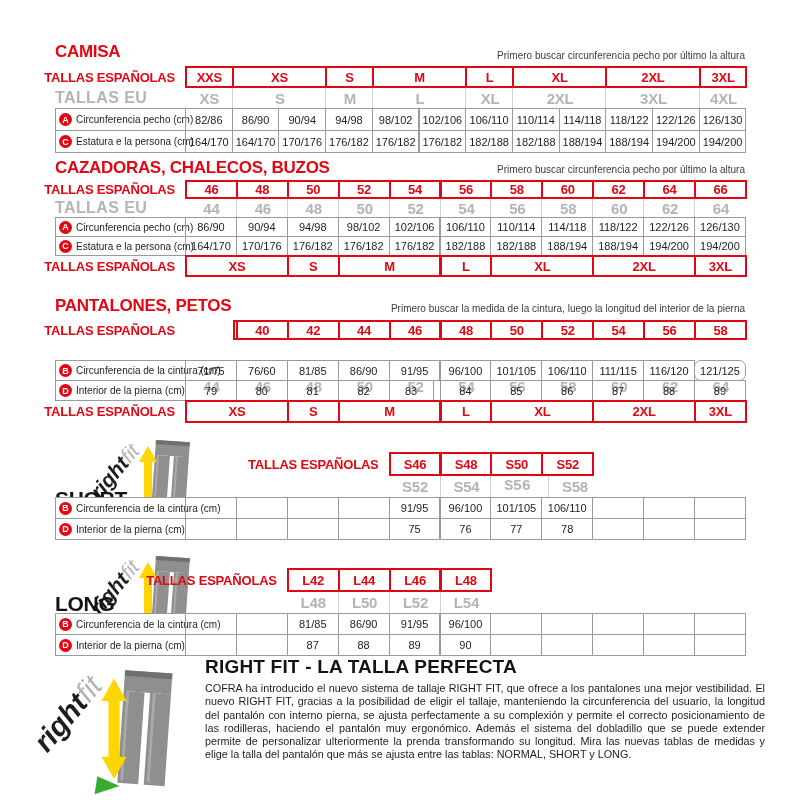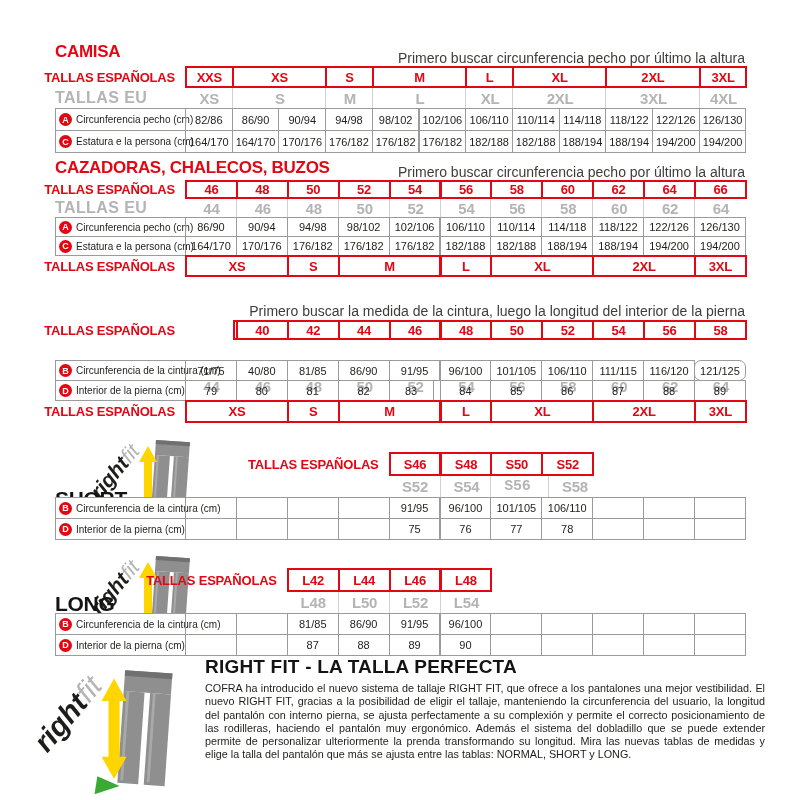--- a/index.html
+++ b/index.html
@@ -1,21 +1,21 @@
 <!DOCTYPE html>
 <html><head>
 <meta charset="utf-8">
 <style>
   *{margin:0;padding:0;box-sizing:border-box}
   html,body{width:800px;height:800px;background:#fff;font-family:"Liberation Sans",sans-serif;overflow:hidden}
   #page{position:absolute;left:0;top:0;width:800px;height:800px;background:#fff;overflow:hidden}
   .sec-title{position:absolute;font-weight:bold;letter-spacing:-0.3px;white-space:nowrap}
   .sec-title.red{color:#e30613;font-size:17px}
   .sec-title.black{color:#141414;font-size:21px}
-  .note{position:absolute;font-size:14px;color:#3d3d3c;white-space:nowrap}
+  .note{position:absolute;font-size:10px;color:#3d3d3c;white-space:nowrap}
   .tbl{position:absolute}
   .trow{position:absolute;left:0;width:100%}
   .cell{position:absolute;top:0;height:100%;display:flex;align-items:center;justify-content:center;white-space:nowrap}
   .rcell{border:2px solid #e30613;color:#e30613;font-weight:bold;font-size:13px;background:#fff;letter-spacing:-0.2px}
   .ecell{color:#b4b4b7;font-weight:bold;font-size:15px;letter-spacing:-0.2px}
   .dcell{border:1px solid #9b9b9b;font-size:11px;color:#1d1d1b}
   .rlabel{position:absolute;top:0;height:100%;display:flex;align-items:center;white-space:nowrap}
   .rlabel.red{justify-content:flex-end;color:#e30613;font-weight:bold;font-size:13px;padding-right:6px;letter-spacing:-0.2px}
   .rlabel.eu{justify-content:flex-start;color:#b4b4b7;font-weight:bold;font-size:16px;letter-spacing:0.4px}
   .rlabel.data{justify-content:flex-start;border:1px solid #9b9b9b;font-size:10px;color:#1d1d1b;padding-left:3px;gap:4px;background:#fff}
@@ -161,20 +161,21 @@
         <div class="cell rcell" style="left: 130px; width: 103.8px;">XS</div>
         <div class="cell rcell" style="left: 231.8px; width: 52.9px;">S</div>
         <div class="cell rcell" style="left: 282.7px; width: 103.8px;">M</div>
         <div class="cell rcell" style="left: 384.5px; width: 52.9px;">L</div>
         <div class="cell rcell" style="left: 435.4px; width: 103.8px;">XL</div>
         <div class="cell rcell" style="left: 537.2px; width: 103.8px;">2XL</div>
         <div class="cell rcell" style="left: 639px; width: 52.9px;">3XL</div>
       </div>
     </div>
 
+  <div class="sec-title red" style="left:55px;top:296px">PANTALONES, PETOS</div>
   <div class="note" style="right:55px;top:303px">Primero buscar la medida de la cintura, luego la longitud del interior de la pierna</div>
   <div class="tbl" style="left: 55px; top: 320px; width: 693.9px; height: 105px;">
       <div class="trow" style="top: 0px; height: 20px;">
         <div class="rlabel red" style="left: 0px; width: 126px;">TALLAS ESPAÑOLAS</div>
         <div class="cell rcell" style="left: 130px; width: 52.9px; margin-left: 48px;">38</div>
         <div class="cell rcell" style="left: 180.9px; width: 52.9px;">40</div>
         <div class="cell rcell" style="left: 231.8px; width: 52.9px;">42</div>
         <div class="cell rcell" style="left: 282.7px; width: 52.9px;">44</div>
         <div class="cell rcell" style="left: 333.6px; width: 52.9px;">46</div>
         <div class="cell rcell" style="left: 384.5px; width: 52.9px;">48</div>
@@ -197,21 +198,21 @@
         <div class="cell ecell" style="left: 537.2px; width: 52.9px; border-left: 1px solid rgb(210, 210, 210);">60</div>
         <div class="cell ecell" style="left: 588.1px; width: 52.9px; border-left: 1px solid rgb(210, 210, 210);">62</div>
         <div class="cell ecell" style="left: 639px; width: 52.9px; border-left: 1px solid rgb(210, 210, 210);">64</div>
       </div>
       <div class="trow" style="top: 40px; height: 21px;">
         <div class="rlabel data" style="left: 0px; width: 131px;">
           <span class="circ">B</span>
           <span>Circunferencia de la cintura (cm)</span>
         </div>
         <div class="cell dcell" style="left: 130px; width: 51.9px;">71/75</div>
-        <div class="cell dcell" style="left: 180.9px; width: 51.9px;">40/80</div>
+        <div class="cell dcell" style="left: 180.9px; width: 51.9px;">76/60</div>
         <div class="cell dcell" style="left: 231.8px; width: 51.9px;">81/85</div>
         <div class="cell dcell" style="left: 282.7px; width: 51.9px;">86/90</div>
         <div class="cell dcell" style="left: 333.6px; width: 51.9px;">91/95</div>
         <div class="cell dcell" style="left: 384.5px; width: 51.9px;">96/100</div>
         <div class="cell dcell" style="left: 435.4px; width: 51.9px;">101/105</div>
         <div class="cell dcell" style="left: 486.3px; width: 51.9px;">106/110</div>
         <div class="cell dcell" style="left: 537.2px; width: 51.9px;">111/115</div>
         <div class="cell dcell" style="left: 588.1px; width: 51.9px;">116/120</div>
         <div class="cell dcell" style="left: 639px; width: 51.9px; border-radius: 7px;">121/125</div>
       </div>

